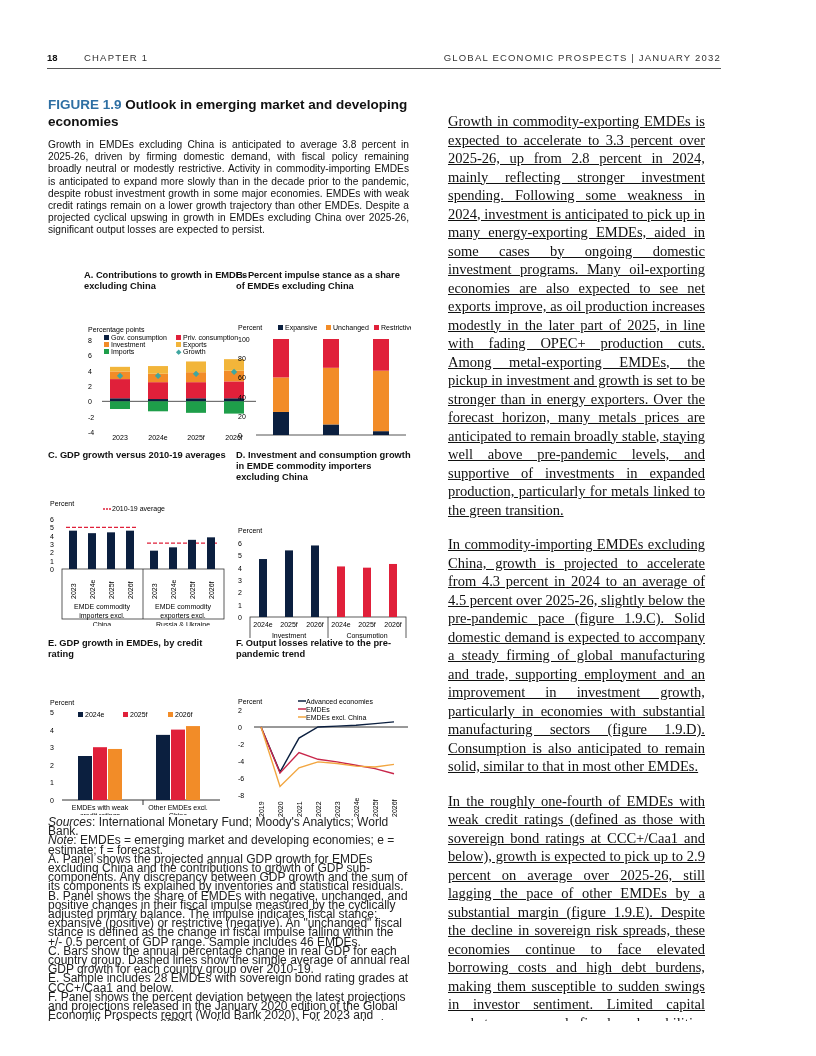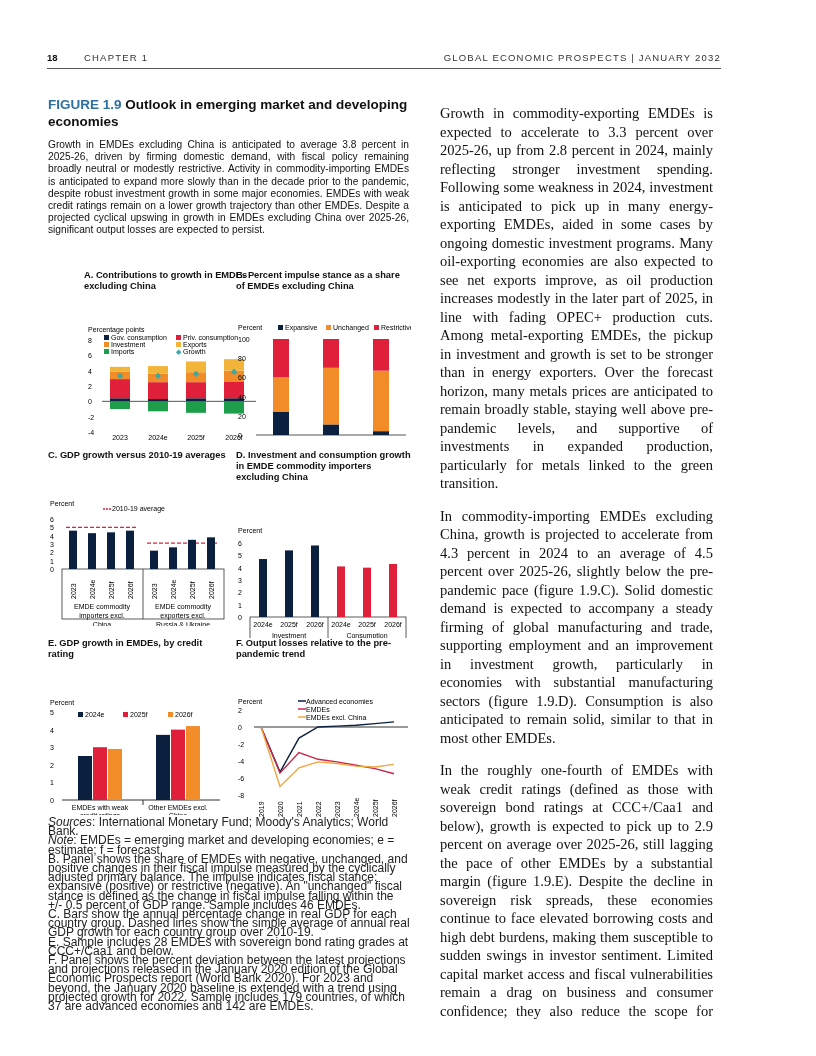--- a/index.html
+++ b/index.html
@@ -10,21 +10,21 @@
 .hdr .rt{position:absolute;right:0;top:0;}
 .fig-title{position:absolute;left:48px;top:96px;width:360px;font-size:13.5px;font-weight:bold;line-height:17px;}
 .fig-title .num{color:#2e6fa3;}
 .fig-sub{position:absolute;left:48px;top:139px;width:361px;font-size:10.2px;line-height:12.2px;text-align:justify;}
 .panel{position:absolute;}
 .ptitle{font-size:9.3px;font-weight:bold;line-height:11px;}
 svg text{font-family:"Liberation Sans",sans-serif;}
 .notes{position:absolute;left:48px;top:818px;width:362px;font-size:12px;line-height:9.2px;color:#222;}
 .notes p{margin:0;}
 .body{position:absolute;left:432px;width:289px;font-family:"Liberation Serif",serif;font-size:14.5px;line-height:18.5px;text-align:justify;color:#111;}
-.body p{margin:8px;}
+.body p{margin:16px;text-decoration:underline;}
 .wm{position:absolute;left:8px;top:1027px;font-size:16px;color:#ccc;}
 </style>
 </head>
 <body>
 
 <div id="page">
   <div class="hdr">
     <span class="pg">18</span>
     <span class="ch">CHAPTER 1</span>
     <span class="rt">GLOBAL ECONOMIC PROSPECTS | JANUARY 2032</span>
@@ -248,20 +248,21 @@
         <text x="0" y="0" font-size="7" transform="translate(104,157) rotate(-90)">2023</text>
         <text x="0" y="0" font-size="7" transform="translate(123,157) rotate(-90)">2024e</text>
         <text x="0" y="0" font-size="7" transform="translate(142,157) rotate(-90)">2025f</text>
         <text x="0" y="0" font-size="7" transform="translate(161,157) rotate(-90)">2026f</text>
       </svg>
   </div>
 
   <div class="notes" id="notes">
       <p><i>Sources</i>: International Monetary Fund; Moody's Analytics; World Bank.</p>
       <p><i>Note</i>: EMDEs = emerging market and developing economies; e = estimate; f = forecast.</p>
+      <p>A. Panel shows the projected annual GDP growth for EMDEs excluding China and the contributions to growth of GDP sub-components. Any discrepancy between GDP growth and the sum of its components is explained by inventories and statistical residuals.</p>
       <p>B. Panel shows the share of EMDEs with negative, unchanged, and positive changes in their fiscal impulse measured by the cyclically adjusted primary balance. The impulse indicates fiscal stance: expansive (positive) or restrictive (negative). An "unchanged" fiscal stance is defined as the change in fiscal impulse falling within the +/- 0.5 percent of GDP range. Sample includes 46 EMDEs.</p>
       <p>C. Bars show the annual percentage change in real GDP for each country group. Dashed lines show the simple average of annual real GDP growth for each country group over 2010-19.</p>
       <p>E. Sample includes 28 EMDEs with sovereign bond rating grades at CCC+/Caa1 and below.</p>
       <p>F. Panel shows the percent deviation between the latest projections and projections released in the January 2020 edition of the Global Economic Prospects report (World Bank 2020). For 2023 and beyond, the January 2020 baseline is extended with a trend using projected growth for 2022. Sample includes 179 countries, of which 37 are advanced economies and 142 are EMDEs.</p>
     </div>
 
   <div class="body" style="top:96px;" id="body">
       <p style="margin-bottom: 14px;">Growth in commodity-exporting EMDEs is expected to accelerate to 3.3 percent over 2025-26, up from 2.8 percent in 2024, mainly reflecting stronger investment spending. Following some weakness in 2024, investment is anticipated to pick up in many energy-exporting EMDEs, aided in some cases by ongoing domestic investment programs. Many oil-exporting economies are also expected to see net exports improve, as oil production increases modestly in the later part of 2025, in line with fading OPEC+ production cuts. Among metal-exporting EMDEs, the pickup in investment and growth is set to be stronger than in energy exporters. Over the forecast horizon, many metals prices are anticipated to remain broadly stable, staying well above pre-pandemic levels, and supportive of investments in expanded production, particularly for metals linked to the green transition.</p>
       <p style="margin-bottom: 14px;">In commodity-importing EMDEs excluding China, growth is projected to accelerate from 4.3 percent in 2024 to an average of 4.5 percent over 2025-26, slightly below the pre-pandemic pace (figure 1.9.C). Solid domestic demand is expected to accompany a steady firming of global manufacturing and trade, supporting employment and an improvement in investment growth, particularly in economies with substantial manufacturing sectors (figure 1.9.D). Consumption is also anticipated to remain solid, similar to that in most other EMDEs.</p>
       <p style="margin-bottom: 14px;">In the roughly one-fourth of EMDEs with weak credit ratings (defined as those with sovereign bond ratings at CCC+/Caa1 and below), growth is expected to pick up to 2.9 percent on average over 2025-26, still lagging the pace of other EMDEs by a substantial margin (figure 1.9.E). Despite the decline in sovereign risk spreads, these economies continue to face elevated borrowing costs and high debt burdens, making them susceptible to sudden swings in investor sentiment. Limited capital market access and fiscal vulnerabilities remain a drag on business and consumer confidence; they also reduce the scope for fiscal spending to support activity and undertake productivity-enhancing investments.</p>

